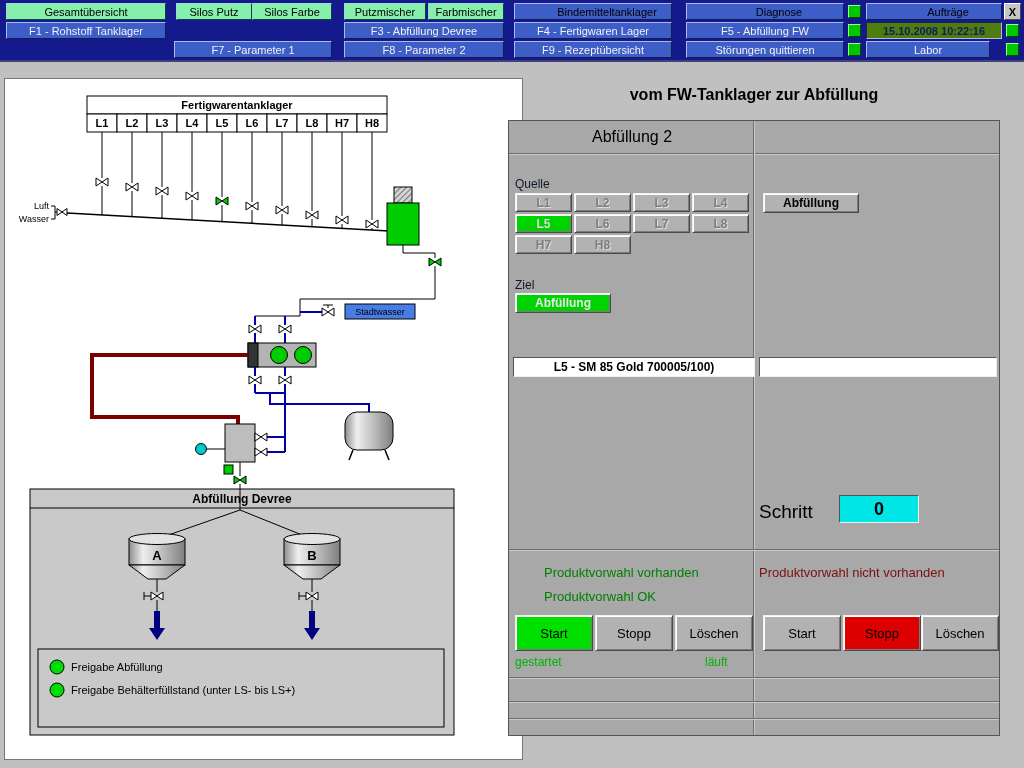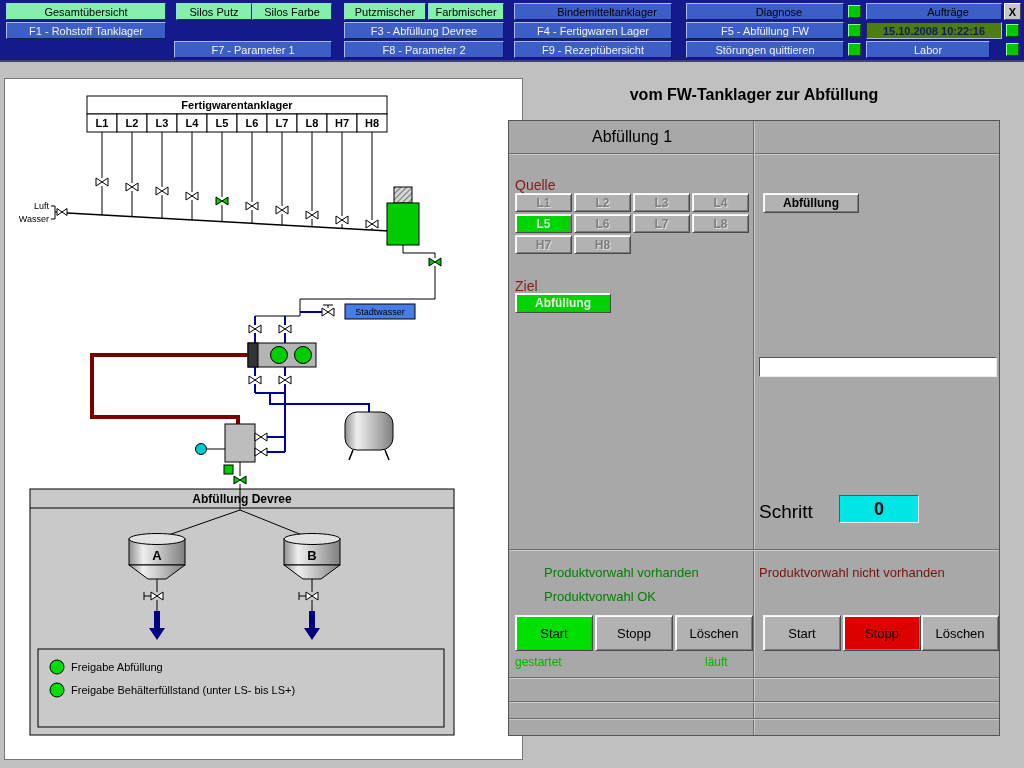--- a/index.html
+++ b/index.html
@@ -34,21 +34,21 @@
   svg .s12b{ font-size:12px; font-weight:bold; }
   svg .s13b{ font-size:13px; font-weight:bold; }
   svg .s11 { font-size:11px; }
 
   
   #rtitle { position:absolute; left:508px; top:86px; width:492px; text-align:center; font-size:16px; font-weight:bold; color:#000; }
   #panel { position:absolute; left:508px; top:120px; width:492px; height:616px; background:#a8a8a8; border:1px solid #555; }
   .hdr { position:absolute; top:7px; width:246px; text-align:center; font-size:16px; color:#000; }
   .vrule { position:absolute; top:0; bottom:0; left:244px; width:0; border-left:1px solid #6e6e6e; border-right:1px solid #cacaca; }
   .hrule { position:absolute; left:0; right:0; height:0; border-top:1px solid #6e6e6e; border-bottom:1px solid #cacaca; }
-  .lbl12 { position:absolute; font-size:14px; color:#7f1d1d; }
+  .lbl12 { position:absolute; font-size:12px; color:#0f172a; }
   .btn { position:absolute; display:flex; align-items:center; justify-content:center; cursor:default;
          border:1px solid; border-color:#f2f2f2 #4a4a4a #4a4a4a #f2f2f2;
          box-shadow: inset 1px 1px 0 #fff, inset -1px -1px 0 #7a7a7a; }
   .src { width:57px; height:19px; font-size:12px; font-weight:bold; background:#b2b2b2; color:#7e7e7e; text-shadow:1px 1px 0 #dedede; }
   .src.sel { background:#00d400; color:#dcdcdc; text-shadow:none; }
   .modebtn { width:96px; height:20px; font-size:12px; font-weight:bold; background:#b2b2b2; color:#000; }
   .zielbtn { width:96px; height:20px; font-size:12px; font-weight:bold; background:#00d400; color:#e8e8e8; }
   .field { position:absolute; height:20px; background:#fff; font-size:12px; font-weight:bold; color:#000;
            display:flex; align-items:center; justify-content:center;
            border:1px solid; border-color:#555 #eee #eee #555; }
@@ -287,21 +287,21 @@
       <circle cx="52" cy="611" r="7" fill="#00dd00" stroke="#000"></circle>
       <text class="s11" x="66" y="615">Freigabe Behälterfüllstand (unter LS- bis LS+)</text>
     </g>
   </g>
 </svg>
 </div>
 
 <div id="rtitle">vom FW-Tanklager zur Abfüllung</div>
 
 <div id="panel">
-  <div class="hdr" style="left:0">Abfüllung 1</div>
+  <div class="hdr" style="left:0">Abfüllung 2</div>
   <div class="hrule" style="top:32px"></div>
   <div class="vrule"></div>
 
   <div class="lbl12" style="left:6px;top:56px">Quelle</div>
 
   <div class="btn src" style="left:6px;top:72px">L1</div>
   <div class="btn src" style="left:65px;top:72px">L2</div>
   <div class="btn src" style="left:124px;top:72px">L3</div>
   <div class="btn src" style="left:183px;top:72px">L4</div>
   <div class="btn src sel" style="left:6px;top:93px">L5</div>
@@ -309,20 +309,21 @@
   <div class="btn src" style="left:124px;top:93px">L7</div>
   <div class="btn src" style="left:183px;top:93px">L8</div>
   <div class="btn src" style="left:6px;top:114px">H7</div>
   <div class="btn src" style="left:65px;top:114px">H8</div>
 
   <div class="btn modebtn" style="left:254px;top:72px">Abfüllung</div>
 
   <div class="lbl12" style="left:6px;top:157px">Ziel</div>
   <div class="btn zielbtn" style="left:6px;top:172px">Abfüllung</div>
 
+  <div class="field" style="left:4px;top:236px;width:242px">L5 - SM 85 Gold 700005/100)</div>
   <div class="field" style="left:250px;top:236px;width:238px"></div>
 
   <div class="schritt" style="left:250px;top:380px">Schritt</div>
   <div class="field cyan" style="left:330px;top:374px;width:80px;height:28px">0</div>
 
   <div class="hrule" style="top:428px"></div>
 
   <div class="status-g" style="left:6px;top:444px">Produktvorwahl vorhanden</div>
   <div class="status-g" style="left:6px;top:468px">Produktvorwahl OK</div>
   <div class="status-r" style="left:250px;top:444px">Produktvorwahl nicht vorhanden</div>

